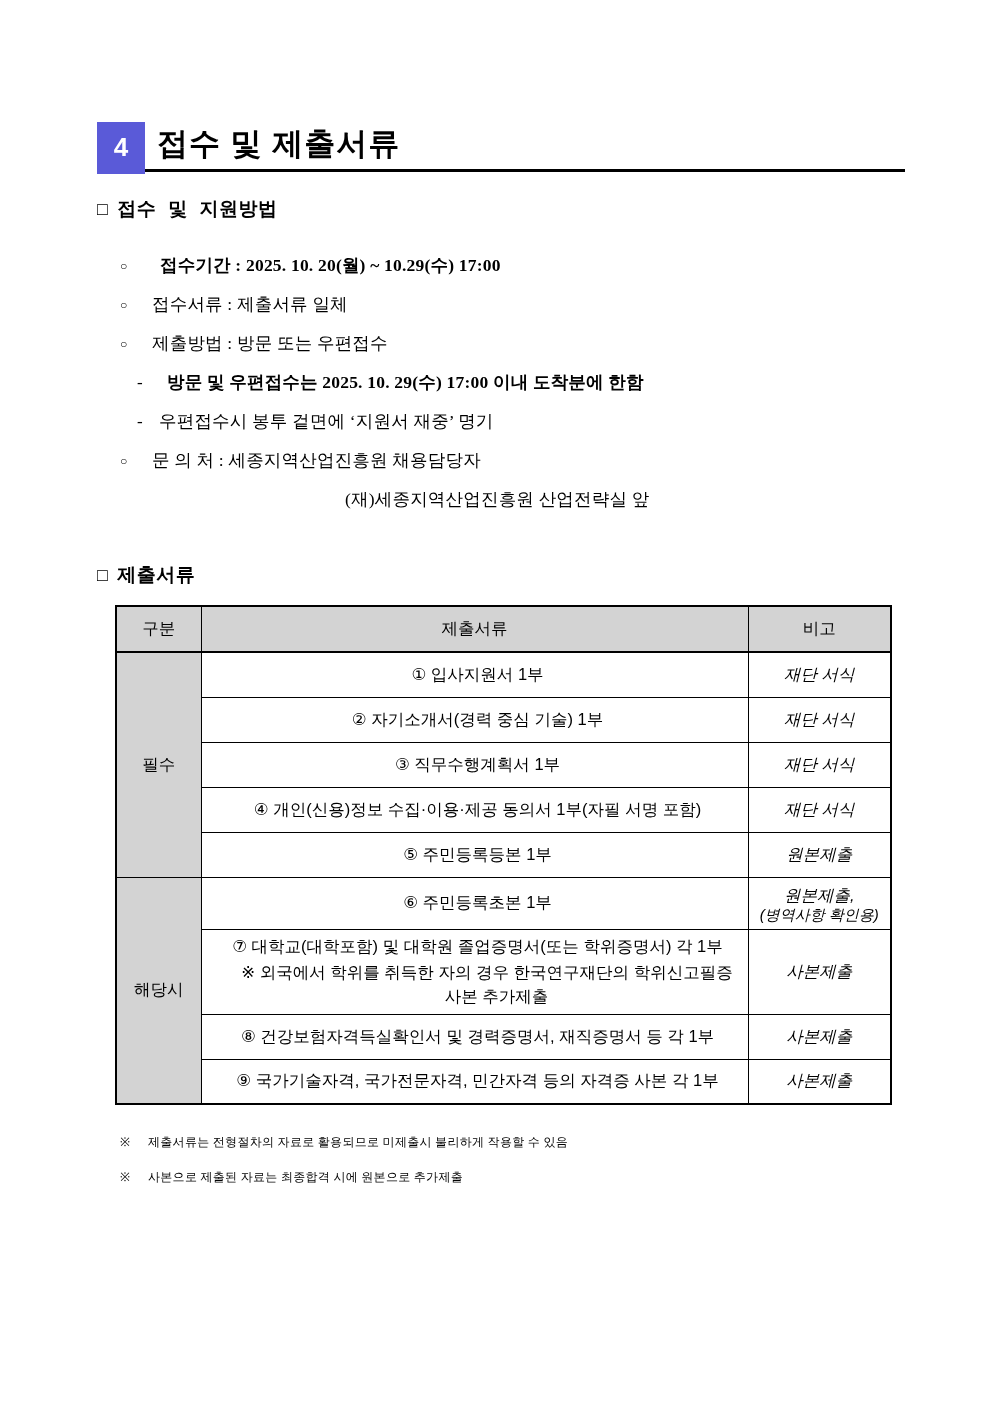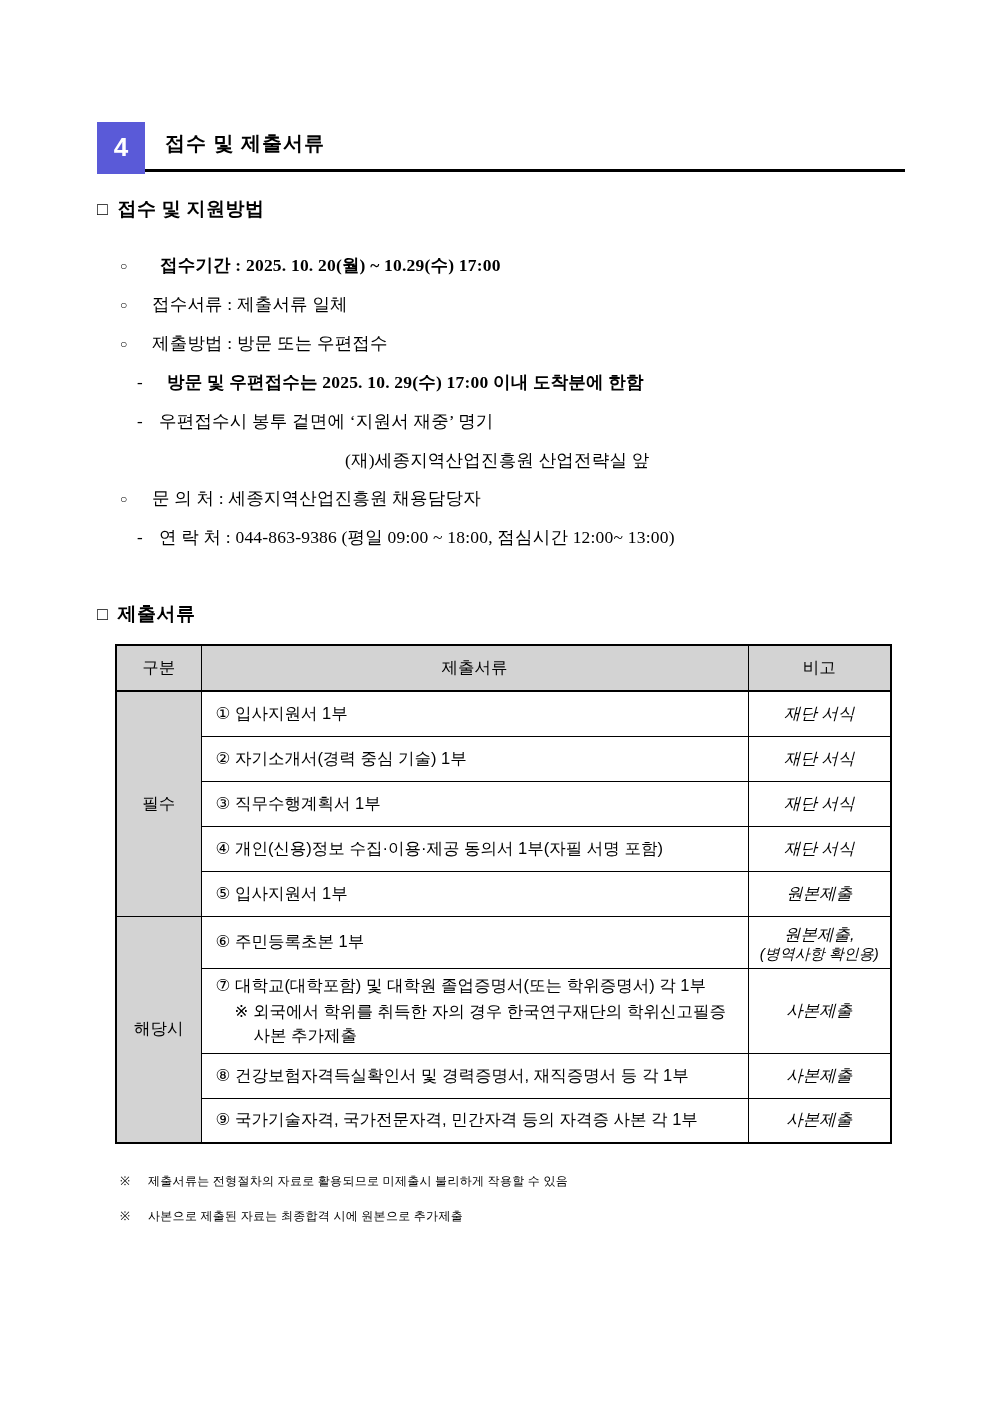--- a/index.html
+++ b/index.html
@@ -31,31 +31,31 @@
     background:var(--accent);
     color:#fff;
     font-family:"Liberation Sans","DejaVu Sans",sans-serif;
     font-weight:bold;
     font-size:26px;
     display:flex;align-items:center;justify-content:center;
     margin-bottom:-4px;
   }
   .sec-title{
     font-family:"Liberation Sans","DejaVu Sans",sans-serif;
-    font-size:20px;
+    font-size:31px;
     font-weight:bold;
     letter-spacing:1px;
-    margin-left:20px;
+    margin-left:12px;
     padding-bottom:4px;
   }
 
   
   .sub-heading{
     margin:24px 0 0 97px;
-    font-family:Liberation Serif, serif;
+    font-family:Liberation Mono, monospace;
     font-size:19px;
     font-weight:bold;
     letter-spacing:0.5px;
   }
   .sub-heading .sq{
     font-weight:normal;
     font-size:18px;
     margin-right:9px;
   }
 
@@ -86,20 +86,21 @@
     table-layout:fixed;
     font-family:"Liberation Sans","DejaVu Sans",sans-serif;
     font-size:16.5px;
   }
   table.docs col.c-type{width:85px;}
   table.docs col.c-doc{width:547px;}
   table.docs col.c-note{width:143px;}
   table.docs th,table.docs td{
     border:1.5px solid #000;
     vertical-align:middle;
+    text-align:center;
   }
   table.docs{border:2px solid #000;}
   table.docs th{
     background:var(--th-bg);
     font-weight:normal;
     height:46px;
     text-align:center;
     border-bottom-width:2px;
   }
   td.group{
@@ -154,28 +155,25 @@
     </div>
     <div class="item lv1">
       <span class="marker">○</span><span class="txt">제출방법 : 방문 또는 우편접수</span>
     </div>
     <div class="item lv2 b">
       <span class="marker">-</span><span class="txt">방문 및 우편접수는 2025. 10. 29(수) 17:00 이내 도착분에 한함</span>
     </div>
     <div class="item lv2">
       <span class="marker">-</span><span class="txt">우편접수시 봉투 겉면에 ‘지원서 재중’ 명기</span>
     </div>
+    <div class="item lv1">
+      <span class="marker">○</span><span class="txt">문 의 처 : 세종지역산업진흥원 채용담당자</span>
+    </div>
     <div class="item lv3">
       <span class="marker"></span><span class="txt">(재)세종지역산업진흥원 산업전략실 앞</span>
-    </div>
-    <div class="item lv1">
-      <span class="marker">○</span><span class="txt">문 의 처 : 세종지역산업진흥원 채용담당자</span>
-    </div>
-    <div class="item lv2">
-      <span class="marker">-</span><span class="txt">연 락 처 : 044-863-9386 (평일 09:00 ~ 18:00, 점심시간 12:00~ 13:00)</span>
     </div>
   </div>
 
   <div class="sub-heading" style="margin-top:50px;">
     <span class="sq">□</span><span>제출서류</span>
   </div>
 
   <table class="docs">
     <colgroup>
         <col class="c-type">
@@ -201,21 +199,21 @@
       </tr>
       <tr class="h45">
         <td class="doc">③ 직무수행계획서 1부</td>
         <td class="note">재단 서식</td>
       </tr>
       <tr class="h45">
         <td class="doc">④ 개인(신용)정보 수집·이용·제공 동의서 1부(자필 서명 포함)</td>
         <td class="note">재단 서식</td>
       </tr>
       <tr class="h45">
-        <td class="doc">⑤ 입사지원서 1부</td>
+        <td class="doc">⑤ 주민등록등본 1부</td>
         <td class="note">원본제출</td>
       </tr>
       <tr class="h52">
         <td class="group" rowspan="4">해당시</td>
         <td class="doc">⑥ 주민등록초본 1부</td>
         <td class="note">
           <div>원본제출,</div>
           <div class="note-small">(병역사항 확인용)</div>
         </td>
       </tr>

